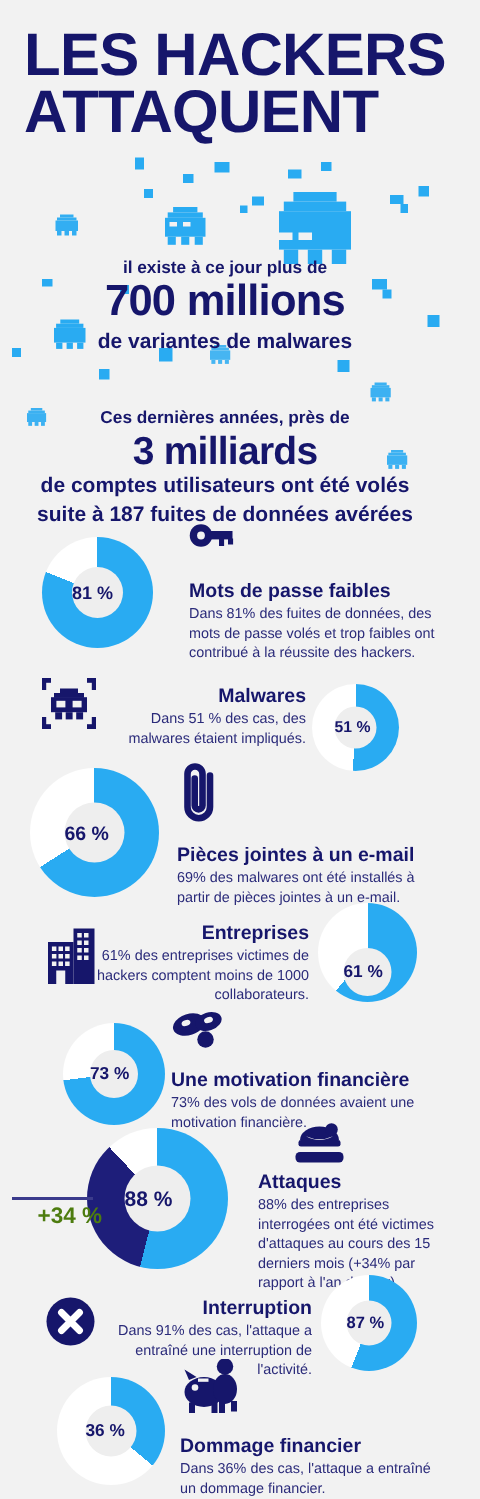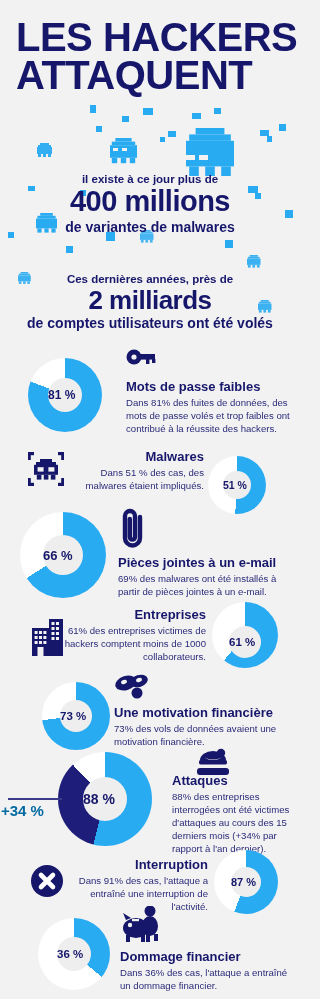--- a/index.html
+++ b/index.html
@@ -41,42 +41,42 @@
   .bigstat .huge.smaller { font-size:26px; }
   .bigstat .small-bot {
     font-size:14px; font-weight:bold; color:#16166b; line-height:1.3;
   }
 
   
   .row { position:absolute; width:300px; }
   .row .donutwrap { position:absolute; }
   .row .txt { position:absolute; }
   .txt h3 {
-    margin:0 0 2px 0; font-size:13px; font-weight:bold; color:#16166b; line-height:1.15;
+    margin:7px 0 2px 0; font-size:13px; font-weight:bold; color:#16166b; line-height:1.15;
   }
   .txt p {
     margin:0; font-size:9.6px; line-height:1.35; color:#2b2b7a; font-weight:normal;
   }
   .txt.right { text-align:right; }
   .txt.left { text-align:left; }
 
   
   .donut { position:relative; border-radius:50%; }
   .donut .hub {
     position:absolute; border-radius:50%; background:#eeeeee;
     display:flex; align-items:center; justify-content:flex-start;
     font-weight:bold; color:#16166b;
   }
   .pctlabel { white-space:nowrap; }
 
   .icon { position:absolute; }
   .icon svg { display:block; }
 
   
-  .callout { position:absolute; font-size:15px; font-weight:bold; color:#0369a1; white-space:nowrap; }
+  .callout { position:absolute; font-size:15px; font-weight:bold; color:#4d7c0f; white-space:nowrap;margin-left:24px; }
   .calloutline { position:absolute; background:#3b3b8c; height:1.5px; }
 </style>
 </head>
 <body>
 
 <div class="page">
 
   <svg class="decor" viewBox="0 0 300 380">
     <g fill="#29abf2">
 
@@ -174,28 +174,29 @@
     </g>
   </svg>
 
   <div class="header">
     <div class="title-line t1">LES HACKERS</div>
     <div class="title-line t2">ATTAQUENT</div>
   </div>
 
   <div class="bigstat" style="top:172px;">
     <div class="small-top">il existe à ce jour plus de</div>
-    <div class="huge">400 millions</div>
+    <div class="huge">700 millions</div>
     <div class="small-bot">de variantes de malwares</div>
   </div>
 
   <div class="bigstat" style="top:272px;">
     <div class="small-top">Ces dernières années, près de</div>
-    <div class="huge smaller">2 milliards</div>
+    <div class="huge smaller">3 milliards</div>
     <div class="small-bot">de comptes utilisateurs ont été volés</div>
+    <div class="small-bot">suite à 187 fuites de données avérées</div>
   </div>
 
   <div class="row" style="top:358px; height:92px;">
     <div class="donutwrap" style="left:28px; top:0;">
       <div class="donut" id="d81" style="width: 74px; height: 74px; background: conic-gradient(rgb(41, 171, 242) 0deg, rgb(41, 171, 242) 291.6deg, rgb(255, 255, 255) 291.6deg, rgb(255, 255, 255) 360deg);">
         <div class="hub" style="left:20px;top:20px;width:34px;height:34px;font-size:12px;">
           <span class="pctlabel">81 %</span>
         </div>
       </div>
     </div>
@@ -293,21 +294,21 @@
             <rect x="24" y="21" width="3" height="3"></rect>
         </g>
       </svg>
     </div>
     <div class="txt right" style="left:62px; top:8px; width:144px;">
       <h3>Entreprises</h3>
       <p>61% des entreprises victimes de hackers comptent moins de 1000 collaborateurs.</p>
     </div>
     <div class="donutwrap" style="left:212px; top:2px;">
       <div class="donut" id="d61" style="width: 66px; height: 66px; background: conic-gradient(rgb(41, 171, 242) 0deg, rgb(41, 171, 242) 219.6deg, rgb(255, 255, 255) 219.6deg, rgb(255, 255, 255) 360deg);">
-        <div class="hub" style="left:17px;top:24px;width:32px;height:32px;font-size:11.5px;">
+        <div class="hub" style="left:17px;top:30px;width:32px;height:32px;font-size:11.5px;">
           <span class="pctlabel">61 %</span>
         </div>
       </div>
     </div>
   </div>
 
   <div class="row" style="top:682px; height:76px;">
     <div class="donutwrap" style="left:42px; top:0;">
       <div class="donut" id="d73" style="width: 68px; height: 68px; background: conic-gradient(rgb(41, 171, 242) 0deg, rgb(41, 171, 242) 262.8deg, rgb(255, 255, 255) 262.8deg, rgb(255, 255, 255) 360deg);">
         <div class="hub" style="left:18px;top:18px;width:32px;height:32px;font-size:11.5px;">

